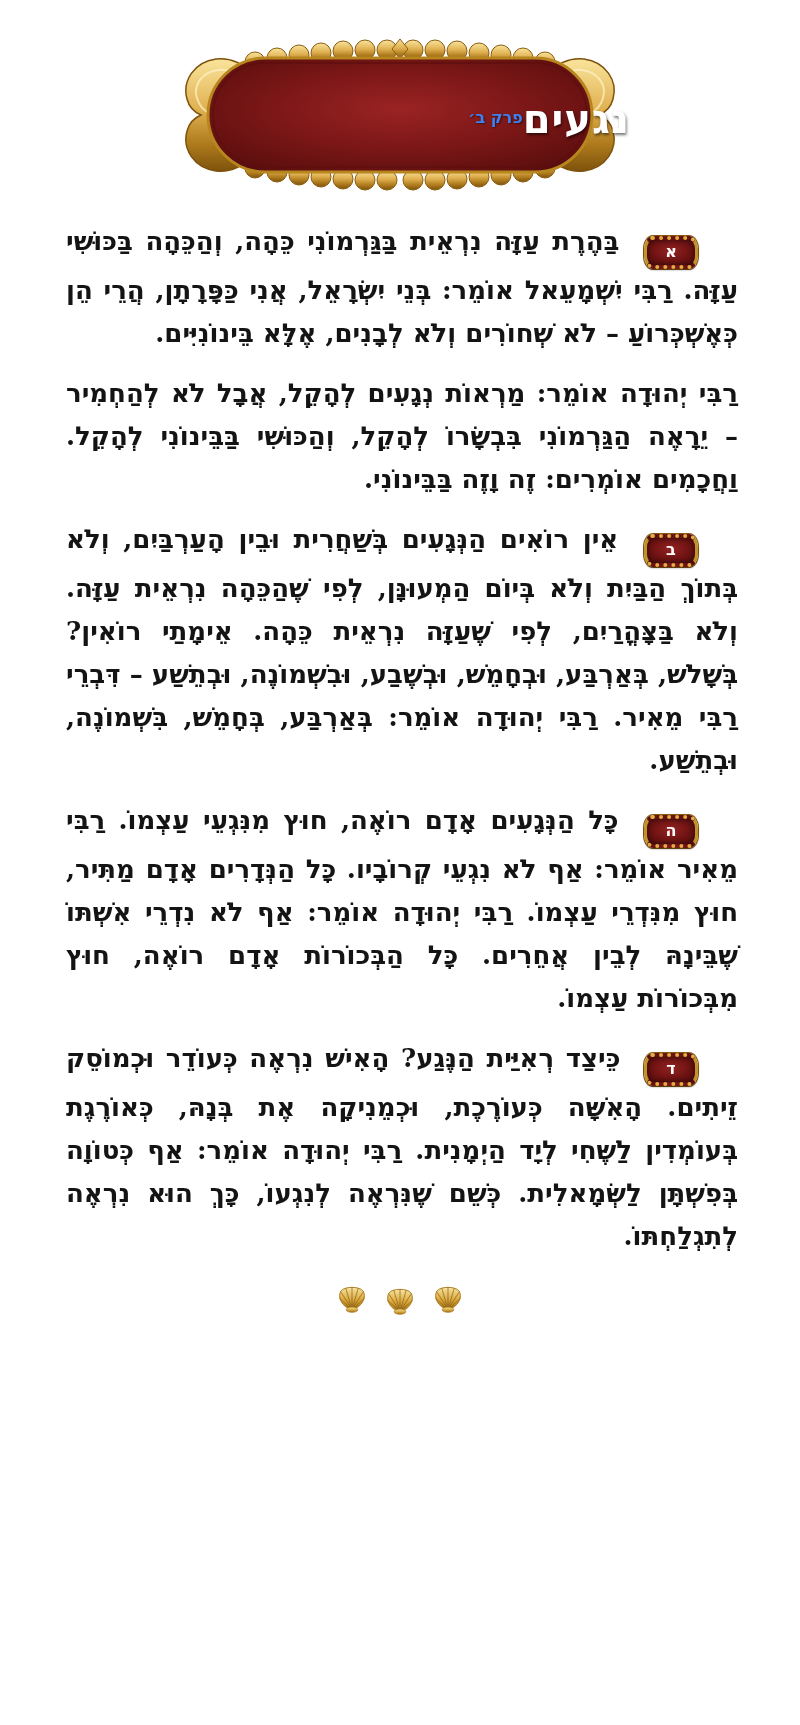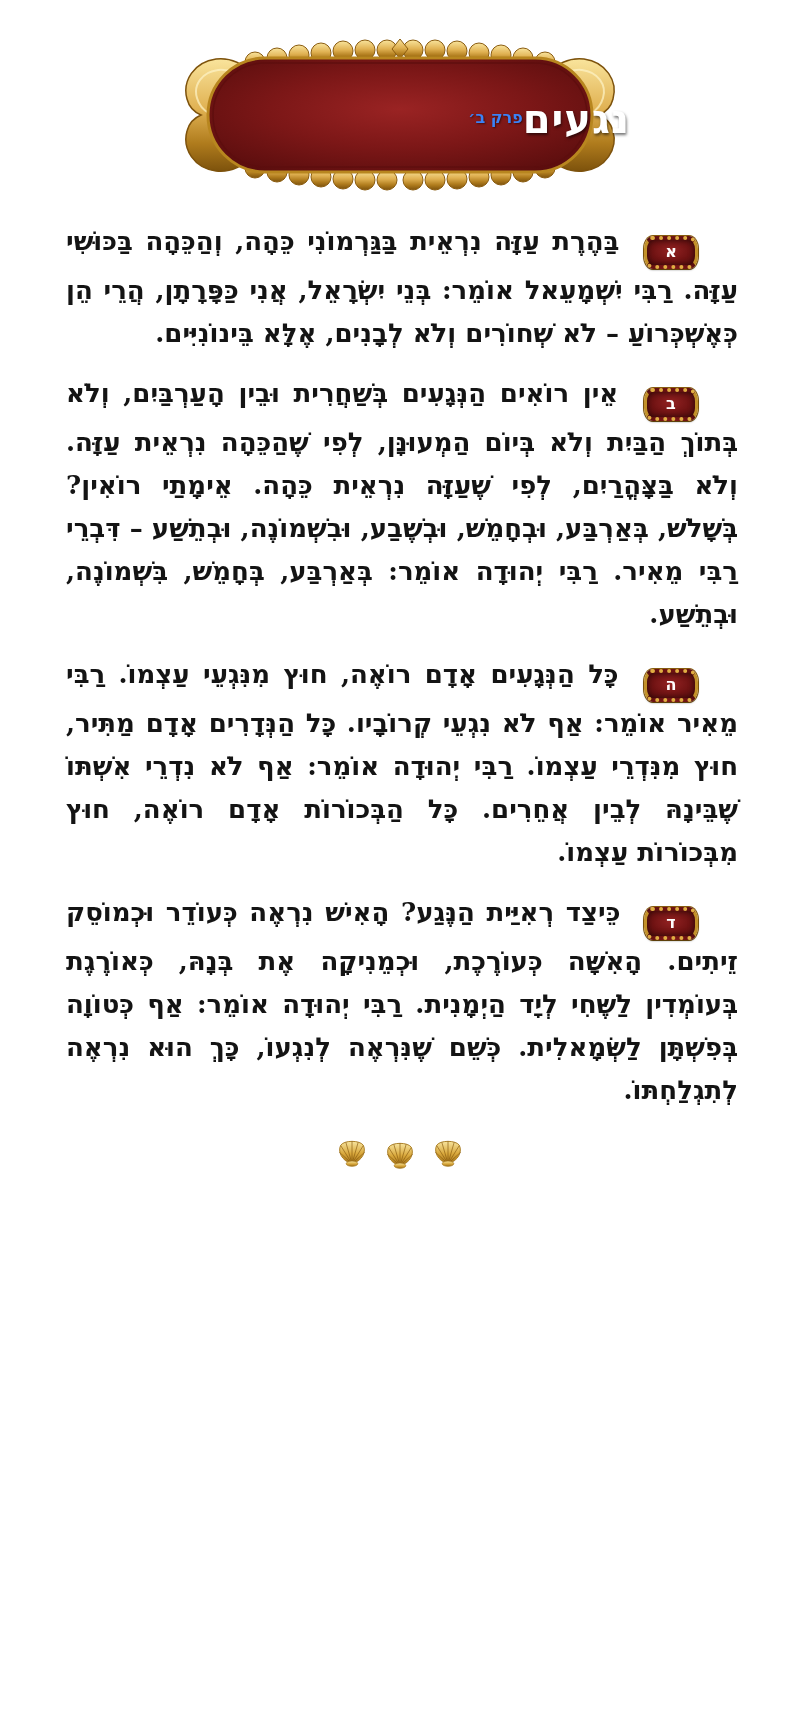--- a/index.html
+++ b/index.html
@@ -178,20 +178,23 @@
   </header>
 
   <main class="content">
 
     <p class="indent">
       <span class="badge">א</span>
       <span>בַּהֶרֶת עַזָּה נִרְאֵית בַּגַּרְמוֹנִי כֵּהָה, וְהַכֵּהָה בַּכּוּשִׁי עַזָּה. רַבִּי יִשְׁמָעֵאל אוֹמֵר: בְּנֵי יִשְׂרָאֵל, אֲנִי כַּפָּרָתָן, הֲרֵי הֵן כְּאֶשְׁכְּרוֹעַ – לֹא שְׁחוֹרִים וְלֹא לְבָנִים, אֶלָּא בֵּינוֹנִיִּים.</span>
     </p>
 
 
+    <p>
+      <span>רַבִּי יְהוּדָה אוֹמֵר: מַרְאוֹת נְגָעִים לְהָקֵל, אֲבָל לֹא לְהַחְמִיר – יֵרָאֶה הַגַּרְמוֹנִי בִּבְשָׂרוֹ לְהָקֵל, וְהַכּוּשִׁי בַּבֵּינוֹנִי לְהָקֵל. וַחֲכָמִים אוֹמְרִים: זֶה וָזֶה בַּבֵּינוֹנִי.</span>
+    </p>
 
     <p class="indent">
       <span class="badge">ב</span>
       <span>אֵין רוֹאִים הַנְּגָעִים בְּשַׁחֲרִית וּבֵין הָעַרְבַּיִם, וְלֹא בְּתוֹךְ הַבַּיִת וְלֹא בְּיוֹם הַמְעוּנָּן, לְפִי שֶׁהַכֵּהָה נִרְאֵית עַזָּה. וְלֹא בַּצָּהֳרַיִם, לְפִי שֶׁעַזָּה נִרְאֵית כֵּהָה. אֵימָתַי רוֹאִין? בְּשָׁלֹשׁ, בְּאַרְבַּע, וּבְחָמֵשׁ, וּבְשֶׁבַע, וּבִשְׁמוֹנֶה, וּבְתֵשַׁע – דִּבְרֵי רַבִּי מֵאִיר. רַבִּי יְהוּדָה אוֹמֵר: בְּאַרְבַּע, בְּחָמֵשׁ, בִּשְׁמוֹנֶה, וּבְתֵשַׁע.</span>
     </p>
 
 
     <p class="indent">
       <span class="badge">ה</span>
       <span>כָּל הַנְּגָעִים אָדָם רוֹאֶה, חוּץ מִנִּגְעֵי עַצְמוֹ. רַבִּי מֵאִיר אוֹמֵר: אַף לֹא נִגְעֵי קְרוֹבָיו. כָּל הַנְּדָרִים אָדָם מַתִּיר, חוּץ מִנִּדְרֵי עַצְמוֹ. רַבִּי יְהוּדָה אוֹמֵר: אַף לֹא נִדְרֵי אִשְׁתּוֹ שֶׁבֵּינָהּ לְבֵין אֲחֵרִים. כָּל הַבְּכוֹרוֹת אָדָם רוֹאֶה, חוּץ מִבְּכוֹרוֹת עַצְמוֹ.</span>

